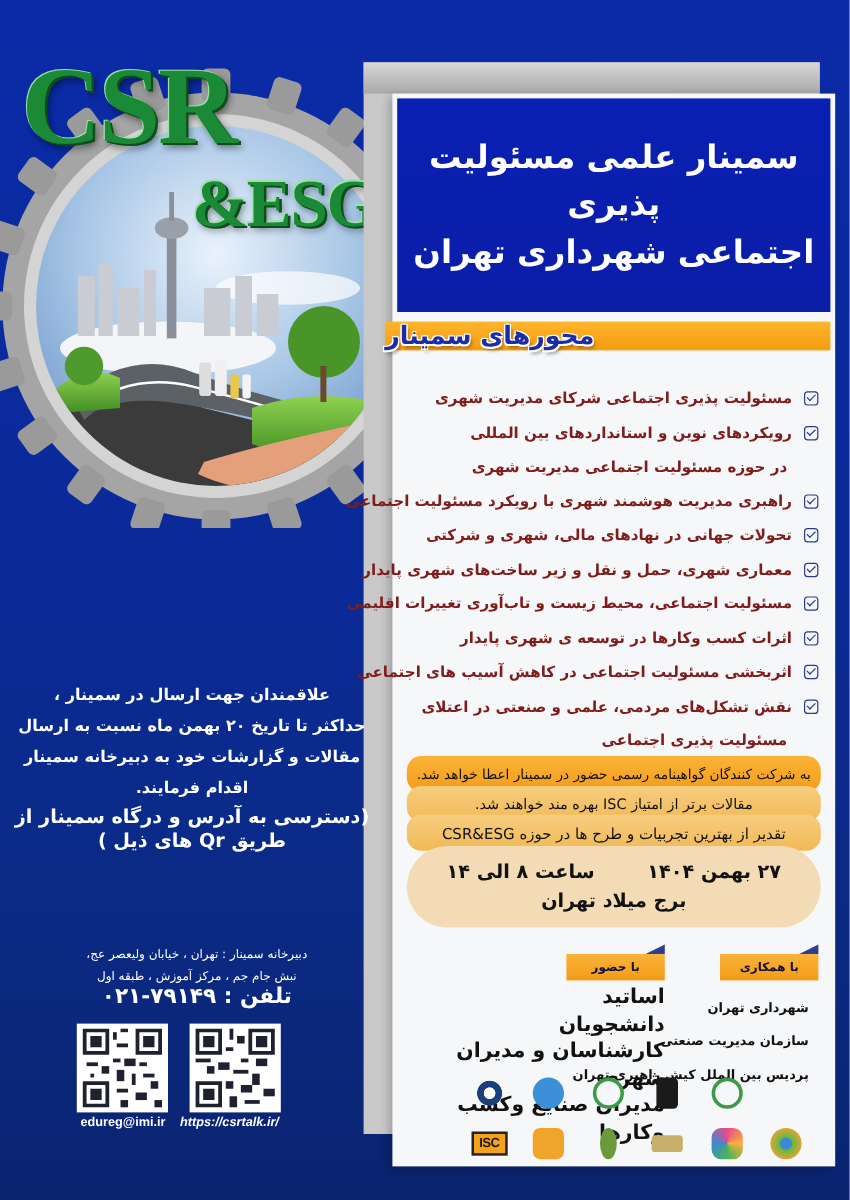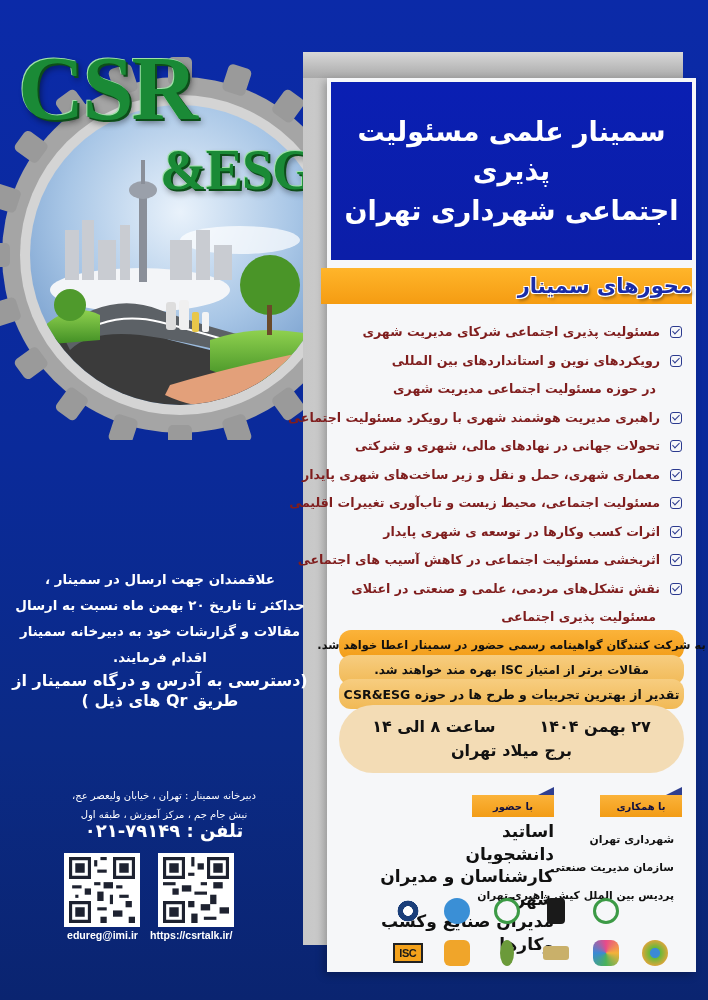--- a/index.html
+++ b/index.html
@@ -48,23 +48,23 @@
     box-shadow: -3px 3px 8px rgba(0,0,0,.25);
   }
   .title-box {
     position: absolute; left: 4px; top: 4px; right: 4px; height: 178px;
     background: linear-gradient(180deg, #0a1fb3 0%, #0b1ea8 100%);
     display: flex; flex-direction: column; align-items: center; justify-content: center;
     color: #fff; font-weight: bold; font-size: 27px; line-height: 1.45;
     text-align: center;
   }
   .axes-header {
-    position: absolute; left: -6px; right: 4px; top: 190px; height: 36px;
+    position: absolute; left: -6px; right: 4px; top: 190px; height: 24px;
     background: linear-gradient(180deg, #ffb52a, #f59c12);
-    display: flex; align-items: center; justify-content: flex-start;
+    display: flex; align-items: center; justify-content: flex-end;
   }
   .axes-header span {
     color: #1a2ca8; font-weight: bold; font-size: 21px;
     text-shadow: 1px 1px 0 #fff, -1px -1px 0 #fff, 1px -1px 0 #fff, -1px 1px 0 #fff, 2px 3px 3px rgba(0,0,0,.35);
   }
   .topics {
     position: absolute; right: 14px; left: 8px; top: 240px;
     list-style: none;
   }
   .topic {
@@ -78,21 +78,21 @@
     border: 1.4px solid #2b3a8f; border-radius: 3px; position: relative;
   }
   .check::after {
     content: ""; position: absolute; left: 3px; top: 0px; width: 3px; height: 6px;
     border: solid #2b3a8f; border-width: 0 1.6px 1.6px 0; transform: rotate(45deg);
   }
 
   .banner {
     position: absolute; left: 12px; right: 12px; height: 30px;
     border-radius: 12px; display: flex; align-items: center; justify-content: center;
-    font-weight: bold; font-size: 11.4px; color: #101010; white-space: nowrap;
+    font-weight: normal; font-size: 11.4px; color: #101010; white-space: nowrap;
   }
   .banner.b1 { top: 552px; background: linear-gradient(180deg,#fbb33a,#f29c17); }
   .banner.b2 { top: 577px; background: linear-gradient(180deg,#f7cd80,#f1b955); font-size: 12px; }
   .banner.b3 { top: 601px; background: linear-gradient(180deg,#f7cd80,#f1b955); font-size: 12.5px; direction: rtl; }
 
   .date-box {
     position: absolute; left: 12px; right: 12px; top: 627px; height: 68px;
     background: #f3dcb5; border-radius: 34px;
     display: flex; flex-direction: column; align-items: center; justify-content: center;
     font-weight: bold; color: #111; font-size: 16px; line-height: 1.5;
@@ -148,21 +148,21 @@
   .qr {
     position: absolute; top: 853px; width: 76px; height: 74px; background: #fff; padding: 4px;
   }
   .qr.q1 { left: 64px; }
   .qr.q2 { left: 158px; }
   .qr-label {
     position: absolute; top: 929px; color: #fff; font-family: "Liberation Sans", sans-serif;
     font-weight: bold; font-size: 10.6px; direction: ltr;
   }
   .qr-label.l1 { left: 67px; }
-  .qr-label.l2 { left: 150px; }
+  .qr-label.l2 { left: 150px; font-style: italic; }
 </style>
 </head>
 <body>
 
 <div class="poster">
 
   <svg class="gear" viewBox="0 0 400 400">
     <defs>
       <radialGradient id="sky" cx="50%" cy="35%" r="65%">
         <stop offset="0%" stop-color="#e9f2fb"></stop>

